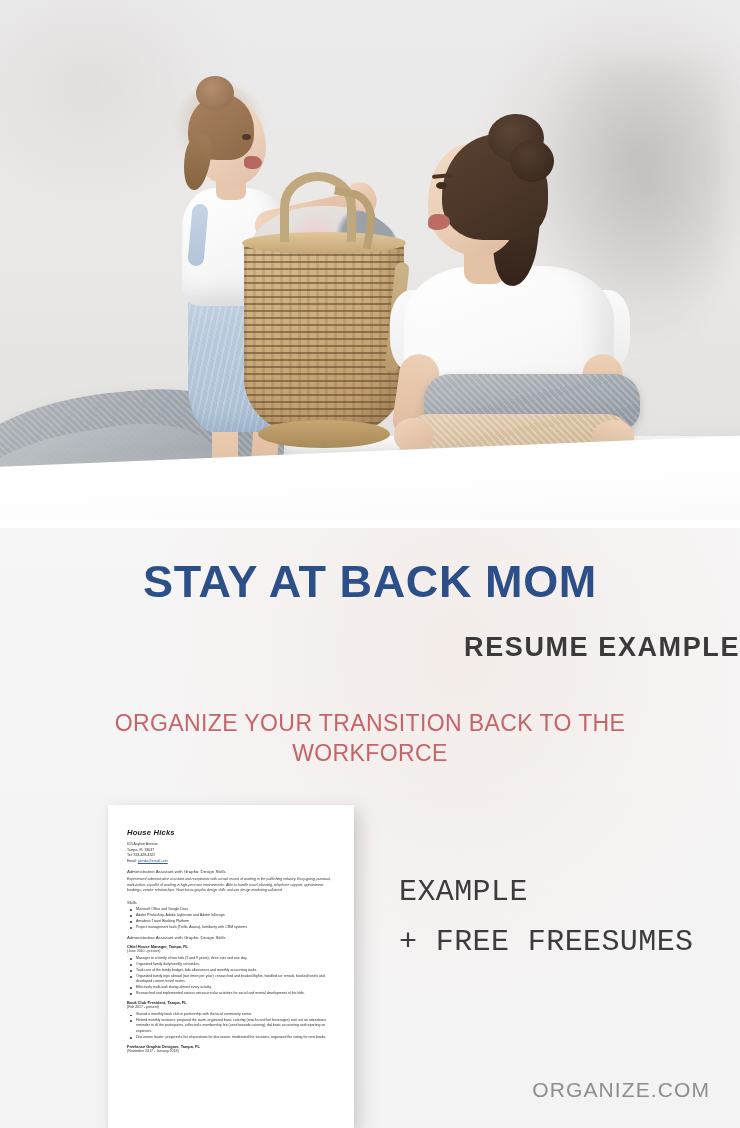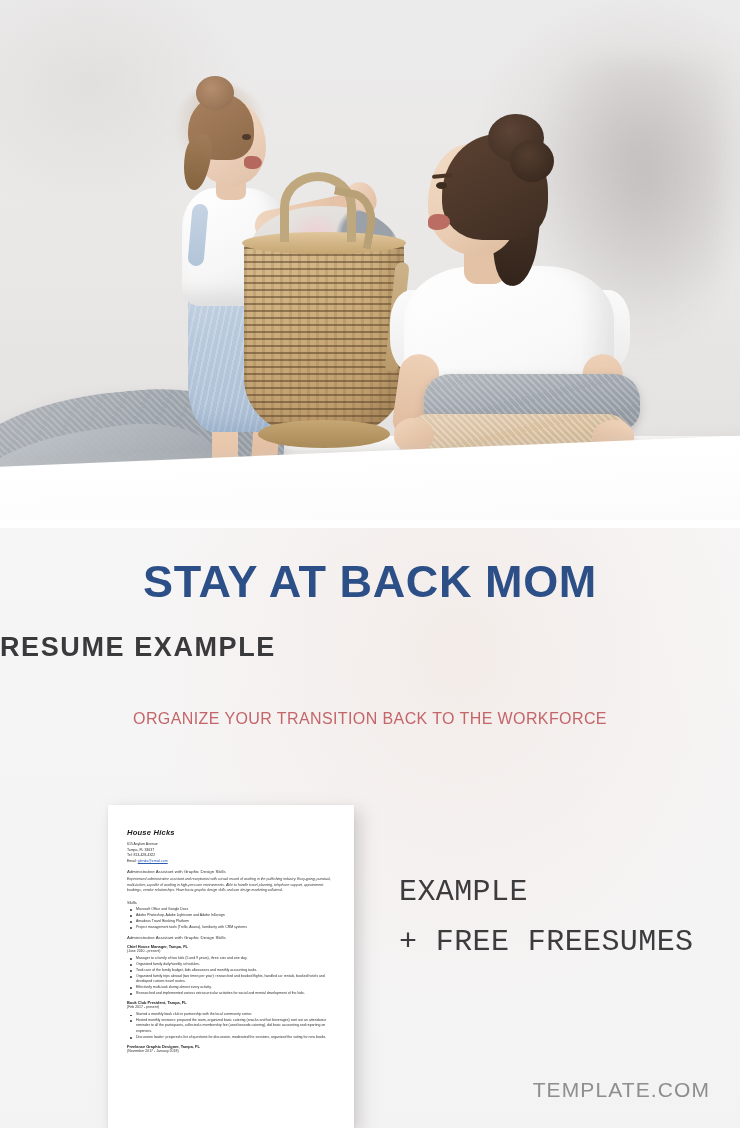--- a/index.html
+++ b/index.html
@@ -352,28 +352,28 @@
   
   .title{
     position:absolute; left:0; top:556px; width:740px;
     text-align:center;
     font-size:45px; font-weight:700; letter-spacing:.6px;
     color:#2d4f87;
     font-family:"Liberation Sans", sans-serif;
   }
   .subtitle{
     position:absolute; left:0; top:632px; width:740px;
-    text-align:left;
+    text-align:right;
     font-size:27px; font-weight:700; letter-spacing:1.6px;
     color:#3a3a3c;
   }
   .tagline{
     position:absolute; left:60px; top:708px; width:620px;
     text-align:center;
-    font-size:16px; font-weight:500; letter-spacing:.4px;
+    font-size:23px; font-weight:500; letter-spacing:.4px;
     line-height:1.32;
     color:#c4656a;
   }
 
   
   .callout{
     position:absolute; left:399px; top:868px; width:320px;
     font-size:30px; font-weight:300; letter-spacing:.4px;
     line-height:1.66; color:#3c3c3e;font-family:Liberation Mono, monospace;
   }
@@ -500,21 +500,21 @@
 
   <div class="title">STAY AT BACK MOM</div>
   <div class="subtitle">RESUME EXAMPLE</div>
   <div class="tagline">ORGANIZE YOUR TRANSITION BACK TO THE WORKFORCE</div>
 
   <div class="callout">
     <div>EXAMPLE</div>
     <div>+ FREE FREESUMES</div>
   </div>
 
-  <div class="brand">TEMPLATE.COM</div>
+  <div class="brand">ORGANIZE.COM</div>
 
   <div class="sheet">
     <div class="r-name">House Hicks</div>
 
     <div class="r-contact">
       <div>615 Asylum Avenue</div>
       <div>Tampa, FL 33637</div>
       <div>Tel: 813-428-4322</div>
       <div>
         <span class="lbl">Email:</span>

